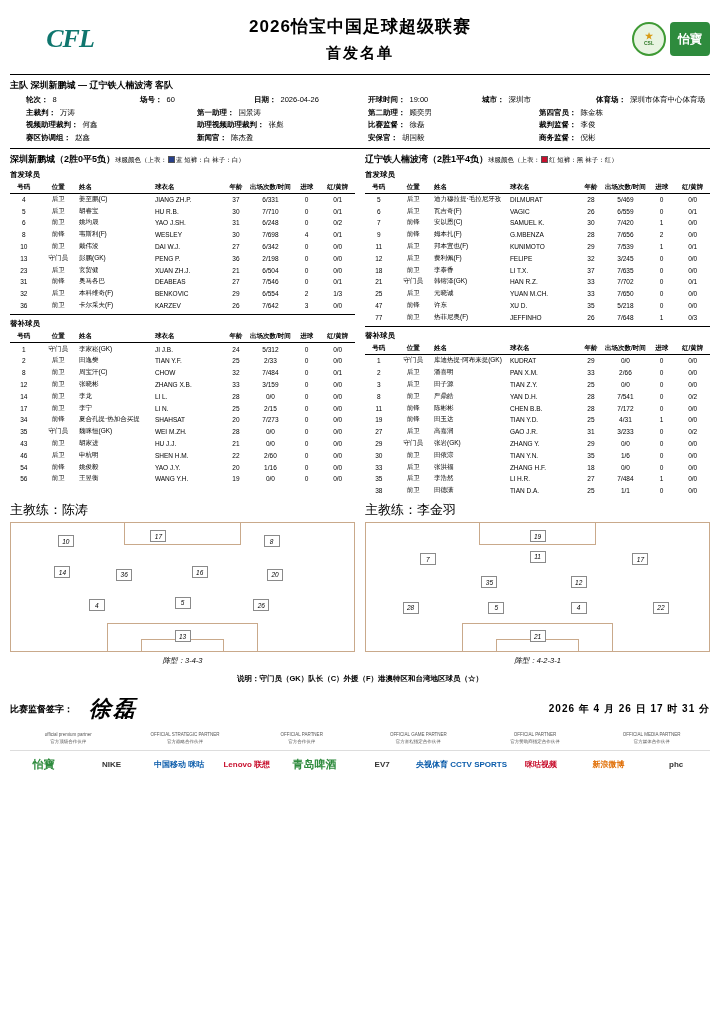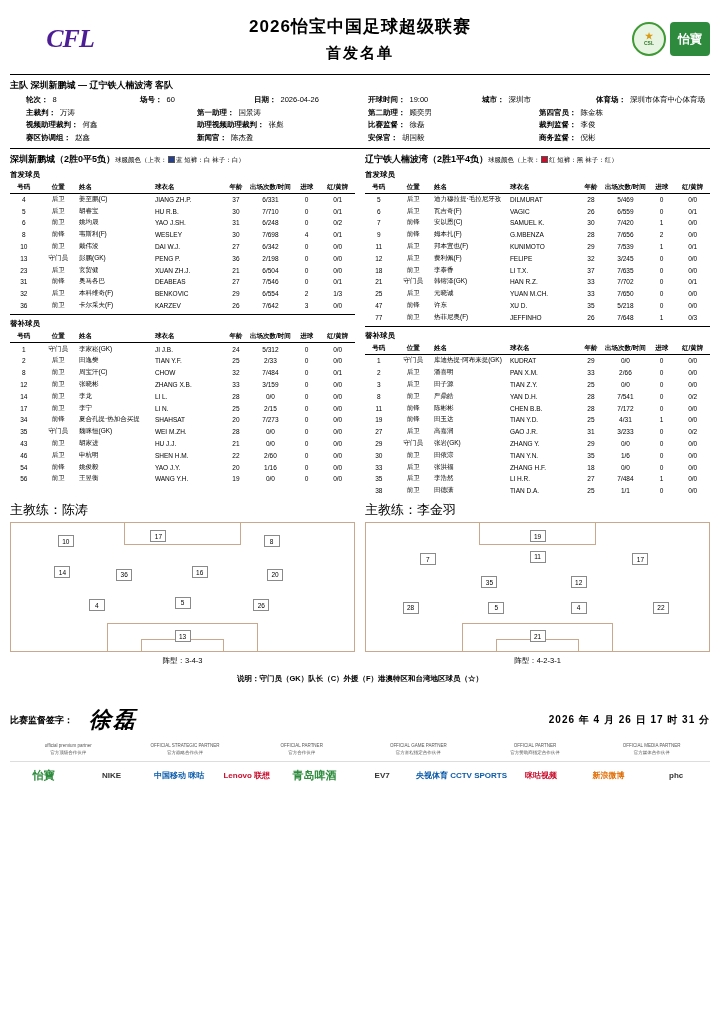--- a/index.html
+++ b/index.html
@@ -11,21 +11,21 @@
     color:#000;
     font-size:7px;
     position:relative;
   }
   .sheet { width:720px; height:1018px; padding:8px 10px 0 10px; position:relative; }
 
   
   .hdr { display:flex; align-items:center; justify-content:space-between; height:62px; }
   .logo-left { width:120px; display:flex; align-items:center; justify-content:center; }
   .cfl { font-family:"Liberation Serif", serif; font-style:italic; font-weight:bold;
-         font-size:26px; color:#4c1d95; letter-spacing:-1px; }
+         font-size:26px; color:#0f766e; letter-spacing:-1px; }
   .title-wrap { flex:1; text-align:center; }
   .title-main { font-size:17px; font-weight:bold; letter-spacing:1px; }
   .title-sub { font-size:15px; font-weight:bold; margin-top:6px; letter-spacing:2px; }
   .logo-right { width:120px; display:flex; align-items:center; justify-content:flex-end; gap:4px; }
   .csl-badge { width:34px; height:34px; border-radius:50%; background:#e8f4e2;
                border:2px solid #3f9a35; display:flex; flex-direction:column;
                align-items:center; justify-content:center; font-size:5px; color:#2f7a28; font-weight:bold;}
   .csl-badge .star { font-size:9px; color:#d89b15; line-height:8px;}
   .yb-badge { width:40px; height:34px; background:#2e8b3d; border-radius:4px;
               color:#fff; display:flex; align-items:center; justify-content:center;
@@ -62,32 +62,32 @@
   .colw-num{width:8%;} .colw-pos{width:12%;} .colw-nm{width:22%;}
   .colw-en{width:20%;} .colw-age{width:7%;} .colw-app{width:13%;}
   .colw-gl{width:8%;} .colw-cd{width:10%;}
 
   .divider { border-top:1px solid #000; margin:3px 0; }
 
   
   .coach-row { display:flex; gap:10px; margin-top:5px; }
   .coach { flex:1; font-size:13px; font-weight:normal; }
   .pitch-row { display:flex; gap:10px; margin-top:3px; }
-  .pitch-wrap { flex:1; }
+  .pitch-wrap { flex:1;font-style:italic; }
   .pitch { position:relative; height:130px; border:1px solid #c9a98b; background:#fff; }
   .pitch .box-top { position:absolute; left:33%; width:34%; top:0; height:22px; border:1px solid #c9a98b; border-top:none;}
   .pitch .box-bot { position:absolute; left:28%; width:44%; bottom:0; height:28px; border:1px solid #c9a98b; border-bottom:none;}
   .pitch .six-bot { position:absolute; left:38%; width:24%; bottom:0; height:12px; border:1px solid #c9a98b; border-bottom:none;}
   .pl { position:absolute; width:16px; height:12px; border:1px solid #8a8a8a; background:#fff;
         font-size:6.5px; display:flex; align-items:center; justify-content:center; transform:translate(-50%,-50%); }
   .form { text-align:center; font-size:7.5px; margin-top:4px; }
 
   
   .legend { text-align:center; font-size:7.5px; font-weight:bold; margin-top:8px; }
-  .sign-row { display:flex; align-items:center; margin-top:21px; }
+  .sign-row { display:flex; align-items:center; margin-top:10px; }
   .sign-label { font-size:9px; font-weight:bold; }
   .sign-img { flex:0 0 auto; margin-left:16px; font-family:"Liberation Serif", serif;
               font-size:22px; font-weight:bold; font-style:italic; letter-spacing:2px;}
   .sign-date { margin-left:auto; font-size:10px; font-weight:bold; letter-spacing:1px; }
 
   
   .sponsor-titles { display:flex; margin-top:8px; justify-content:space-between; }
   .sponsor-titles div { flex:1; text-align:center; font-size:4.5px; color:#555; line-height:1.5; }
   .sponsor-bar { display:flex; align-items:center; justify-content:space-between;
                  margin-top:4px; border-top:1px solid #ddd; padding-top:6px; }

